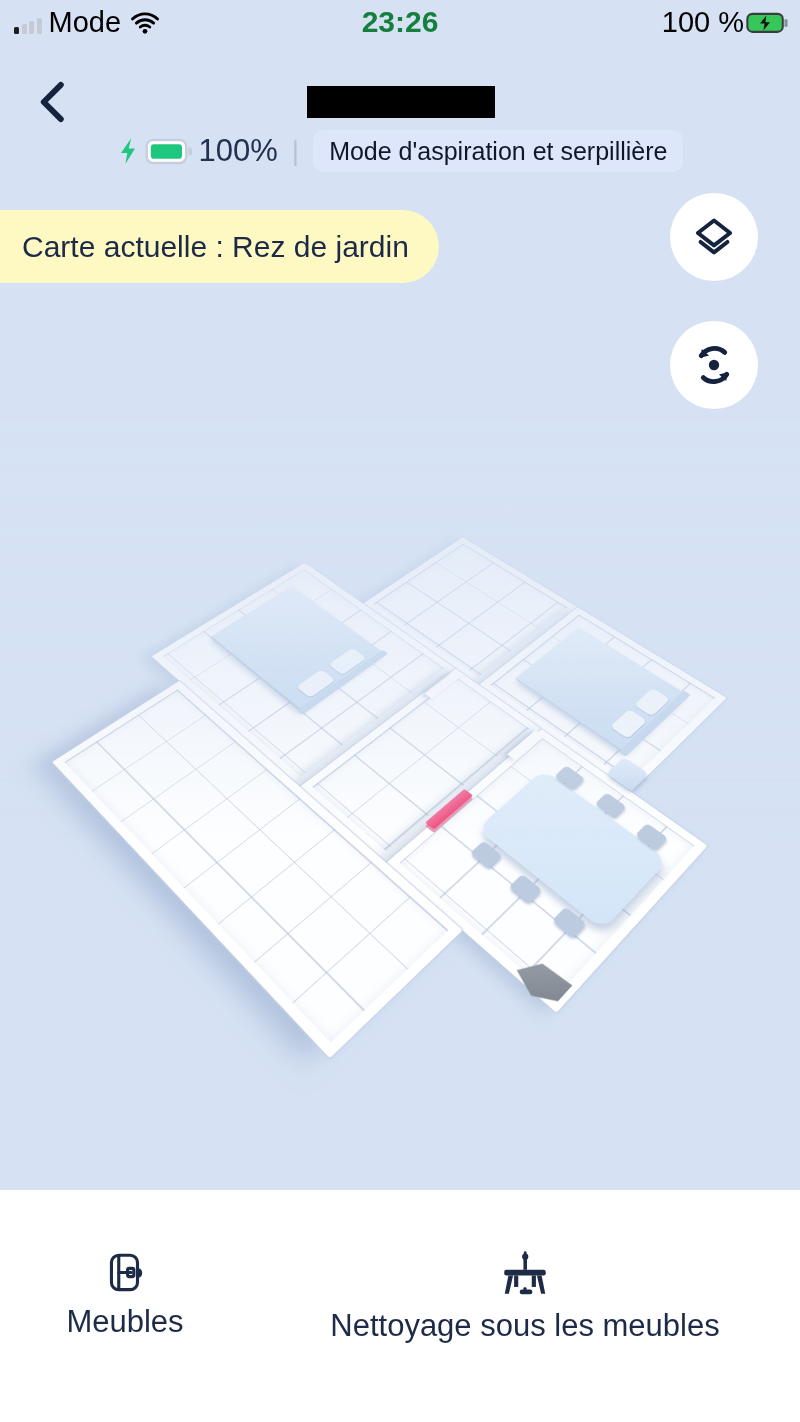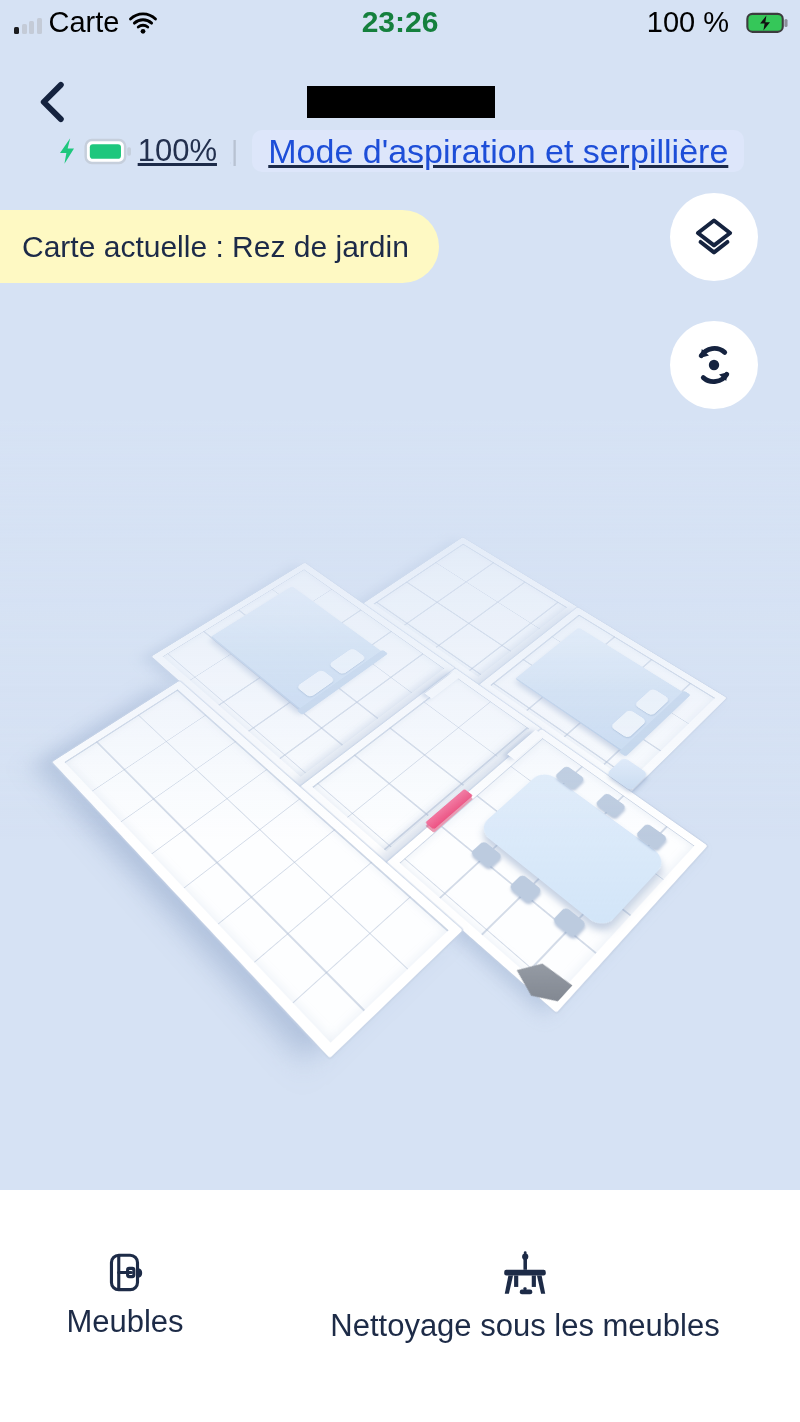--- a/index.html
+++ b/index.html
@@ -13,30 +13,30 @@
   .statusbar{position:absolute;left:0;top:0;width:800px;height:44px;}
   .sb-left{position:absolute;left:14px;top:7px;display:flex;align-items:flex-end;gap:7px;}
   .sig{display:flex;align-items:flex-end;gap:2.5px;height:22px;padding-bottom:3px;}
   .sig i{display:block;width:5px;border-radius:1.5px;background:#c4cbd7;}
   .sig i:nth-child(1){height:7px;background:#1b1c1e;}
   .sig i:nth-child(2){height:10px;}
   .sig i:nth-child(3){height:13px;}
   .sig i:nth-child(4){height:16px;}
   .carrier{font-size:29px;color:#000;line-height:30px;}
   .sb-time{position:absolute;left:0;top:5px;width:100%;text-align:center;font-size:30px;font-weight:700;color:#15803d;}
-  .sb-right{position:absolute;right:12px;top:6px;display:flex;align-items:center;gap:17px;}
+  .sb-right{position:absolute;right:12px;top:6px;display:flex;align-items:center;gap:2px;}
   .sb-batt-label{font-size:29px;color:#000;}
   
   .back-btn{position:absolute;left:30px;top:78px;width:48px;height:48px;}
   .redacted{position:absolute;left:307px;top:86px;width:188px;height:32px;background:#000;}
-  .staterow{position:absolute;left:0;top:128px;width:800px;height:46px;display:flex;justify-content:center;align-items:center;gap:12px;text-decoration:underline;}
+  .staterow{position:absolute;left:0;top:128px;width:800px;height:46px;display:flex;justify-content:center;align-items:center;gap:12px;}
   .robatt{display:flex;align-items:center;gap:6px;}
   .robatt-label{font-size:31px;color:#23304e;}
   .vdivider{color:#b8c2d2;font-size:28px;padding:0 2px;}
-  .mode-pill{background:#dde6fa;border-radius:10px;padding:7px 16px;font-size:34px;color:#1d4ed8;line-height:28px;}
+  .mode-pill{background:#dde6fa;border-radius:10px;padding:7px 16px;font-size:25px;color:#0f172a;line-height:28px;}
   
   .map-pill{
     position:absolute;left:0;top:210px;height:73px;min-width:423px;background:#fef9c3;
     border-radius:0 37px 37px 0;display:flex;align-items:center;padding:0 30px 0 22px;box-sizing:border-box;
   }
   .map-pill span{font-size:30px;color:#1c2a48;}
   .round-btn{
     position:absolute;left:670px;width:88px;height:88px;border-radius:50%;background:#fff;
     display:flex;align-items:center;justify-content:center;
   }
@@ -107,21 +107,21 @@
 <div class="screen">
 
   <div class="statusbar">
     <div class="sb-left">
       <div class="sig">
           <i></i>
           <i></i>
           <i></i>
           <i></i>
         </div>
-      <div class="carrier">Carte</div>
+      <div class="carrier">Mode</div>
       <svg width="34" height="30" viewBox="0 0 24 24">
         <g fill="none" stroke="#000" stroke-width="2.3" stroke-linecap="round">
           <path d="M2 9.6 C4.7 7 8.2 5.5 12 5.5 C15.8 5.5 19.3 7 22 9.6"></path>
           <path d="M5.1 12.9 C7 11.2 9.4 10.2 12 10.2 C14.6 10.2 17 11.2 18.9 12.9"></path>
           <path d="M8.2 16 C9.3 15.1 10.6 14.6 12 14.6 C13.4 14.6 14.7 15.1 15.8 16"></path>
         </g>
         <circle cx="12" cy="19.4" r="1.9" fill="#000"></circle>
       </svg>
     </div>
     <div class="sb-time">23:26</div>

